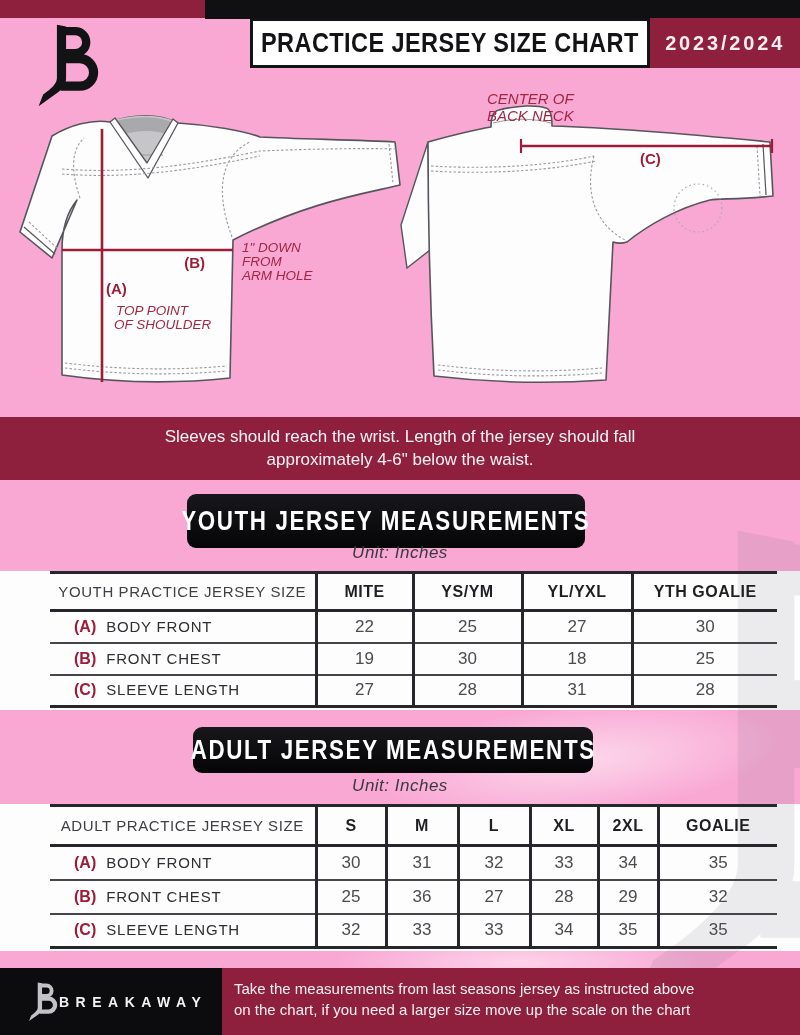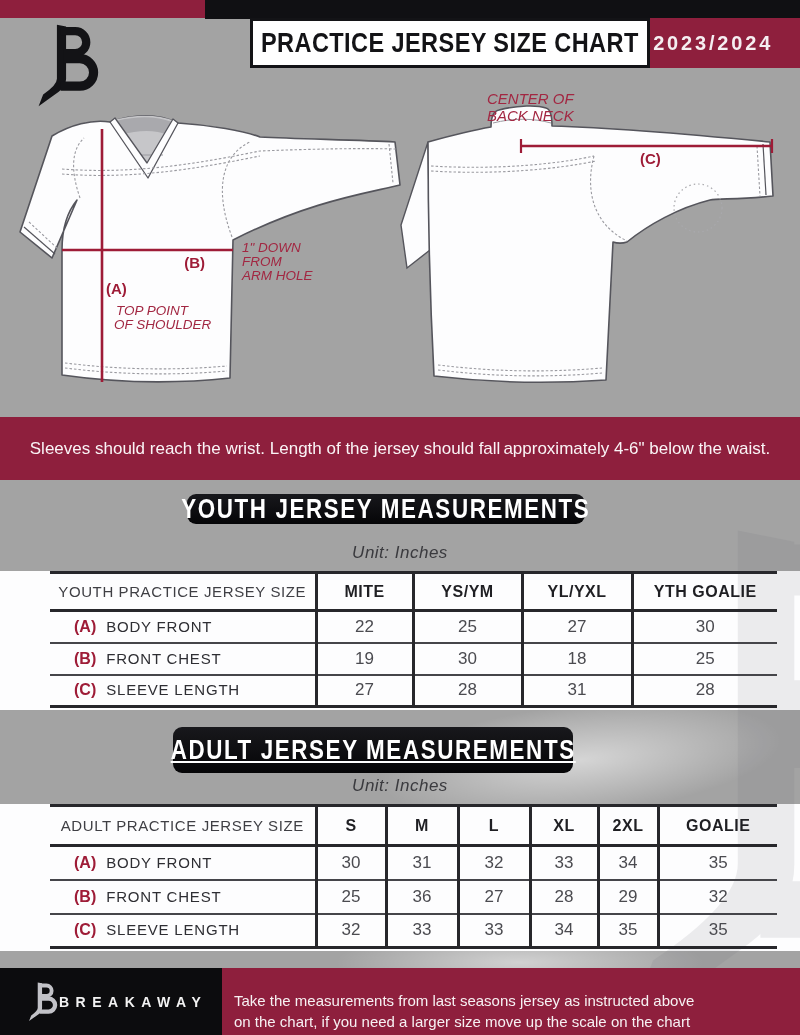--- a/index.html
+++ b/index.html
@@ -1,47 +1,47 @@
 <!DOCTYPE html>
 <html><head>
 <meta charset="utf-8">
 <style>
   * { margin:0; padding:0; box-sizing:border-box; }
   html,body { width:800px; }
   body { font-family:"Liberation Sans", sans-serif; background:#ffffff; }
-  .page { position:relative; width:800px; height:1035px; background:#a3a3a3; overflow:hidden; }
+  .page { position:relative; width:800px; height:1035px; background:#f9a8d4; overflow:hidden; }
 
   
   .strip-maroon { position:absolute; left:0; top:0; width:205px; height:18px; background:#8e1f3d; z-index:2; }
   .strip-black  { position:absolute; left:205px; top:0; width:595px; height:19px; background:#101013; z-index:2; }
   .title-box { position:absolute; left:250px; top:18px; width:400px; height:50px; background:#ffffff;
                border:3px solid #131316; display:flex; align-items:center; justify-content:center; z-index:3; }
   .title-text { font-size:28px; font-weight:bold; color:#131316; letter-spacing:0.5px;
                 transform:scaleX(0.84); white-space:nowrap; }
   .season-box { position:absolute; left:650px; top:18px; width:150px; height:50px; background:#8e1f3d;
-                display:flex; align-items:center; z-index:3; }
+                display:flex; align-items:center; justify-content:center; z-index:3; }
   .season-text { font-size:21px; font-weight:bold; color:#f5eef1; letter-spacing:3px;
                  transform:scaleX(0.95); white-space:nowrap; }
   .logo-top { position:absolute; left:30px; top:22px; width:74px; height:88px; color:#131316; z-index:3; }
 
   
   svg.jersey { position:absolute; z-index:2; overflow:visible; }
   #front-jersey { left:10px;  top:105px; width:405px; height:305px; }
   #back-jersey  { left:398px; top:90px;  width:400px; height:315px; }
 
   
   .notice { position:absolute; left:0; top:417px; width:800px; height:63px; background:#8e1f3d;
-            color:#faf4f6; display:flex; flex-direction:row; align-items:center; justify-content:center;
+            color:#faf4f6; display:flex; flex-direction:column; align-items:center; justify-content:center;
             gap:3px; font-size:17px; z-index:2; }
 
   
   .section-heading { position:absolute; background:linear-gradient(#18181c,#050507); border-radius:9px;
                      display:flex; align-items:center; justify-content:center; color:#ffffff; z-index:2; }
-  #youth-heading { left:187px; top:494px; width:398px; height:30px; }
-  #adult-heading { left:173px; top:727px; width:400px; height:46px;text-decoration:underline; }
+  #youth-heading { left:187px; top:494px; width:398px; height:54px; }
+  #adult-heading { left:193px; top:727px; width:400px; height:46px; }
   .heading-text { font-size:28px; font-weight:bold; letter-spacing:2px; transform:scaleX(0.8); white-space:nowrap; }
 
   .unit { position:absolute; left:0; width:800px; text-align:center; font-style:italic;
           font-size:17px; color:#3a3a3e; letter-spacing:0.5px; z-index:2; }
   #youth-unit { top:543px; }
   #adult-unit { top:776px; }
 
   
   .band { position:absolute; left:0; width:800px; background:#fdfdfe; z-index:0; }
   #youth-band { top:571px; height:139px; }
@@ -75,21 +75,21 @@
              background:radial-gradient(ellipse at center, rgba(255,255,255,0.55), rgba(255,255,255,0) 65%); }
   #swoosh2 { left:320px; top:925px; width:400px; height:75px;
              background:radial-gradient(ellipse at center, rgba(255,255,255,0.5), rgba(255,255,255,0) 65%); }
 
   
   .footer { position:absolute; left:0; top:968px; width:800px; height:67px; display:flex; z-index:4; }
   .footer-black { width:222px; background:#0c0c0e; display:flex; align-items:center; padding-left:26px; }
   .footer-logo { width:33px; height:42px; color:#c2c2c7; flex:0 0 auto; }
   .footer-brand { color:#f2f2f2; font-size:14px; font-weight:bold; letter-spacing:6.5px; white-space:nowrap; }
   .footer-maroon { flex:1; background:#8e1f3d; color:#f7f1f3; font-size:15px; line-height:1.4;
-                   padding:22px 0 0 12px; }
+                   padding:10px 0 0 12px; }
 
   text.mk { font-weight:bold; font-size:15px; fill:#9e1c37; font-family:"Liberation Sans",sans-serif; }
   text.mnote { font-style:italic; font-size:13.5px; fill:#a22742; font-family:"Liberation Sans",sans-serif; }
   text.mnote-lg { font-style:italic; font-size:15px; fill:#a22742; font-family:"Liberation Sans",sans-serif; }
 </style>
 </head>
 <body>
 
 <svg width="0" height="0" style="position:absolute">
   <defs>

